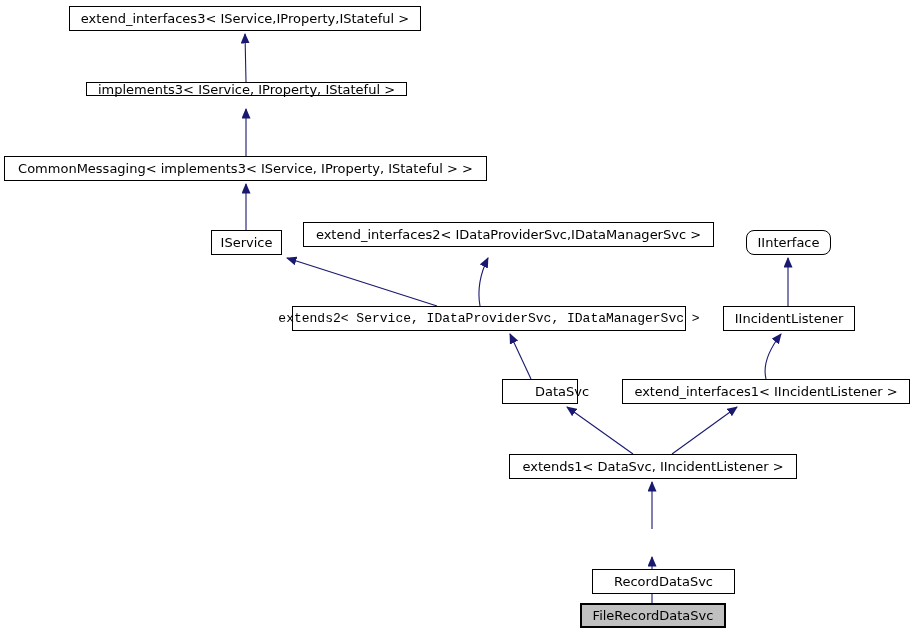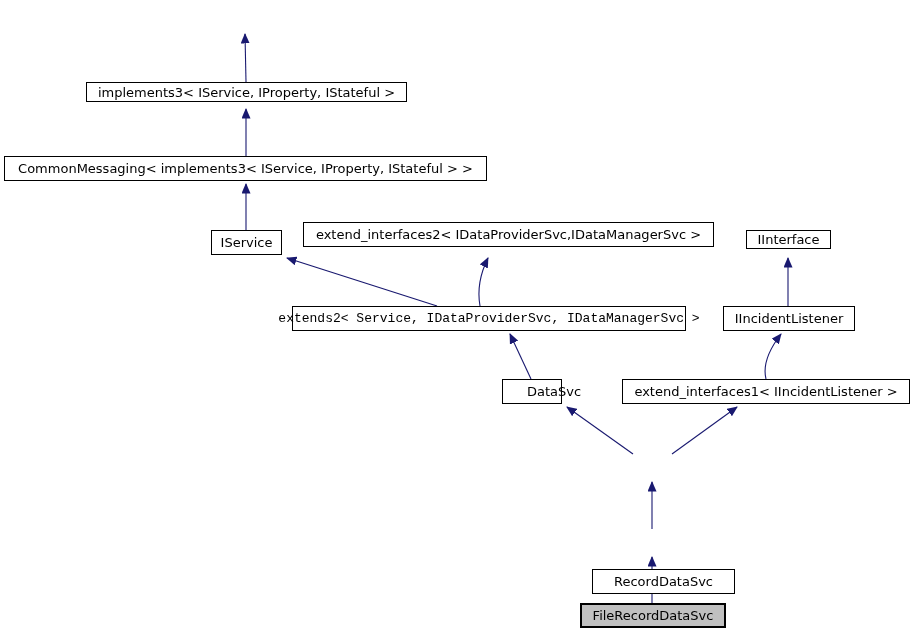--- a/index.html
+++ b/index.html
@@ -44,28 +44,28 @@
     white-space: nowrap;
     cursor: pointer;
   }
   .node.highlight {
     background: var(--highlight-bg, #c0c0c0);
     border-width: 2px;
     cursor: default;
   }
   
   #n0  { left: 69px;  top: 6px;   width: 352px; height: 25px; }
-  #n1  { left: 86px;  top: 82px;  width: 321px; height: 20px; }
+  #n1  { left: 86px;  top: 82px;  width: 321px; height: 14px; }
   #n2  { left: 4px;   top: 156px; width: 483px; height: 25px; }
   #n3  { left: 211px; top: 230px; width: 71px;  height: 25px; }
   #n4  { left: 303px; top: 222px; width: 411px; height: 25px; }
-  #n5  { left: 746px; top: 230px; width: 85px;  height: 19px; }
+  #n5  { left: 746px; top: 230px; width: 85px;  height: 25px; border-radius: 8px; }
   #n6  { left: 292px; top: 306px; width: 394px; height: 25px; font-family: Liberation Mono, monospace; }
   #n7  { left: 723px; top: 306px; width: 132px; height: 25px; }
-  #n8  { left: 502px; top: 379px; width: 60px;  height: 25px; padding-left: 44px; }
+  #n8  { left: 502px; top: 379px; width: 76px;  height: 25px; padding-left: 44px; }
   #n9  { left: 622px; top: 379px; width: 288px; height: 25px; }
   #n10 { left: 509px; top: 454px; width: 288px; height: 25px; }
   #n11 { left: 592px; top: 529px; width: 143px; height: 25px; margin-top: 40px; }
   #n12 { left: 580px; top: 603px; width: 146px; height: 25px; }
 </style>
 </head>
 <body>
 
 <div class="canvas">
 
@@ -82,20 +82,23 @@
     <path class="edge" d="M480,306 C477,289 481,272 488,258" marker-end="url(#arrowhead)"></path>
     <path class="edge" d="M531,379 L510,334" marker-end="url(#arrowhead)"></path>
     <path class="edge" d="M788,306 L788,258" marker-end="url(#arrowhead)"></path>
     <path class="edge" d="M766,379 C762,363 771,347 781,334" marker-end="url(#arrowhead)"></path>
     <path class="edge" d="M633,454 L567,407" marker-end="url(#arrowhead)"></path>
     <path class="edge" d="M672,454 L737,407" marker-end="url(#arrowhead)"></path>
     <path class="edge" d="M652,529 L652,482" marker-end="url(#arrowhead)"></path>
     <path class="edge" d="M652,603 L652,557" marker-end="url(#arrowhead)"></path>
   </svg>
 
+  <div class="node" id="n0">
+    <span>extend_interfaces3&lt; IService,IProperty,IStateful &gt;</span>
+  </div>
   <div class="node" id="n1">
     <span>implements3&lt; IService, IProperty, IStateful &gt;</span>
   </div>
   <div class="node" id="n2">
     <span>CommonMessaging&lt; implements3&lt; IService, IProperty, IStateful &gt; &gt;</span>
   </div>
   <div class="node" id="n3">
     <span>IService</span>
   </div>
   <div class="node" id="n4">
@@ -109,20 +112,23 @@
   </div>
   <div class="node" id="n7">
     <span>IIncidentListener</span>
   </div>
   <div class="node" id="n8">
     <span>DataSvc</span>
   </div>
   <div class="node" id="n9">
     <span>extend_interfaces1&lt; IIncidentListener &gt;</span>
   </div>
+  <div class="node" id="n10">
+    <span>extends1&lt; DataSvc, IIncidentListener &gt;</span>
+  </div>
   <div class="node" id="n11">
     <span>RecordDataSvc</span>
   </div>
   <div class="node highlight" id="n12">
     <span>FileRecordDataSvc</span>
   </div>
 
 </div>
 
 </body></html>

